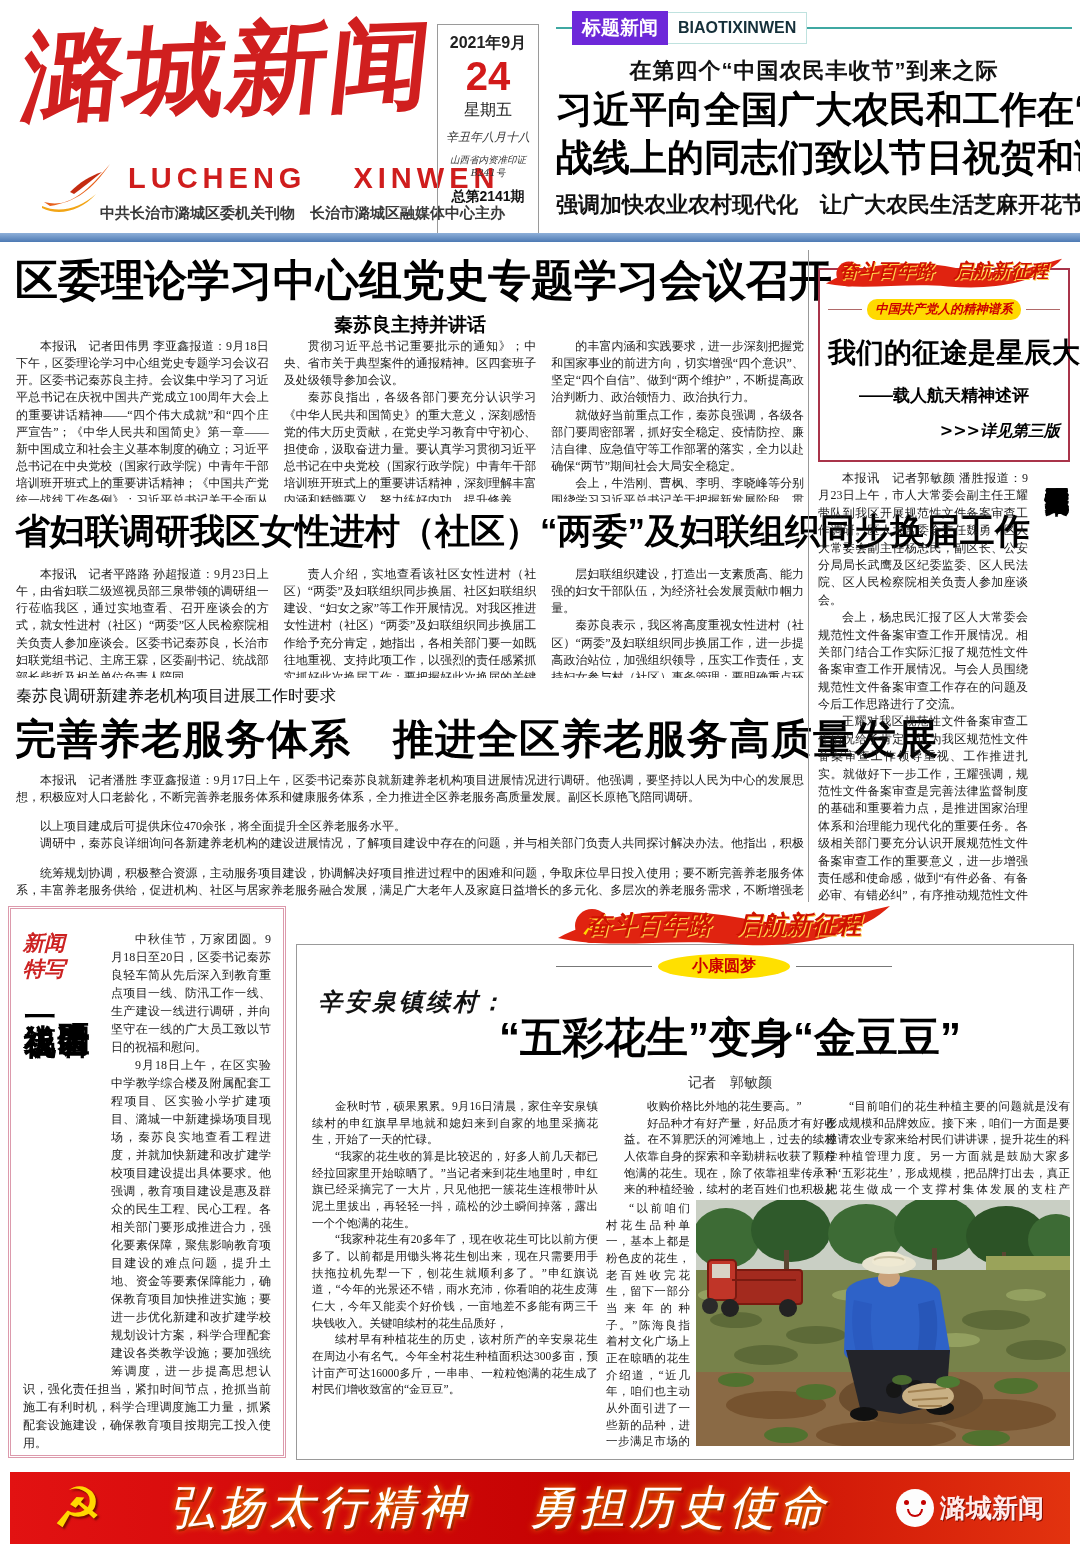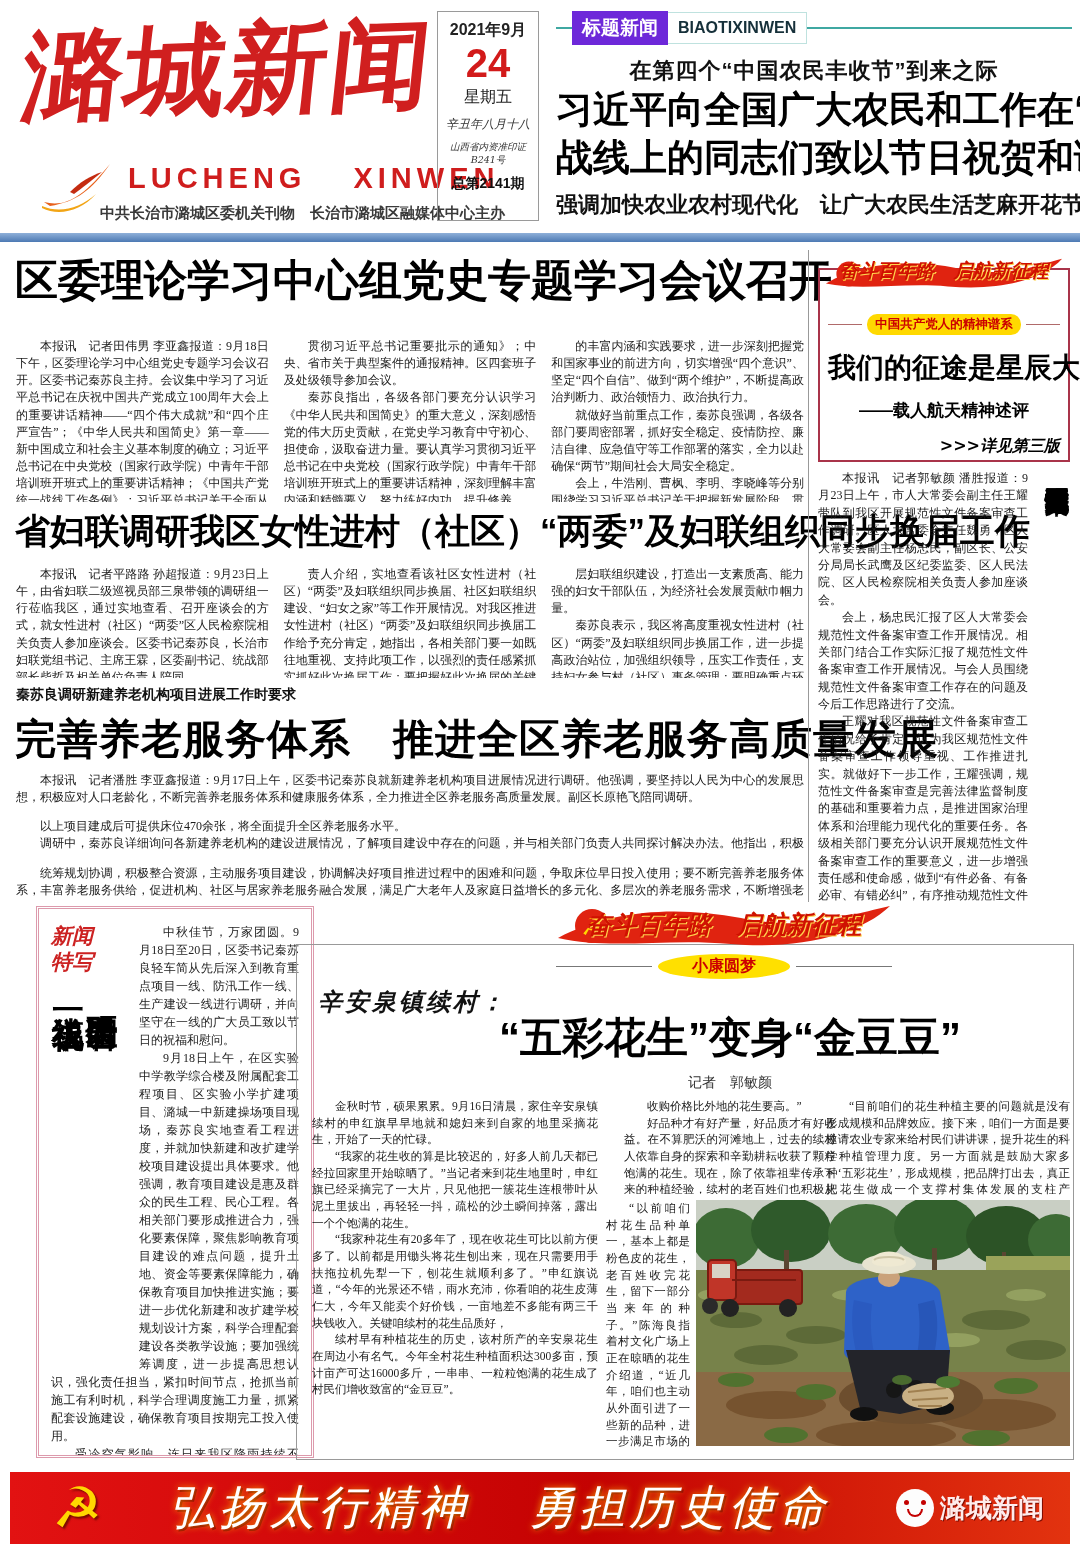--- a/index.html
+++ b/index.html
@@ -9,21 +9,21 @@
 
   
   .masthead-title{position:absolute;left:24px;top:4px;width:410px;font-size:100px;font-weight:bold;
     color:#d01f1f;font-family:"DejaVu Serif",serif;transform:skewX(-8deg) rotate(-2deg);
     letter-spacing:2px;white-space:nowrap;}
   .logo-swoosh{position:absolute;left:40px;top:156px;width:76px;height:62px;}
   .masthead-pinyin{position:absolute;left:128px;top:162px;font-size:29px;font-weight:bold;color:#cf1d1d;
     letter-spacing:5px;word-spacing:34px;white-space:nowrap;}
   .masthead-org{position:absolute;left:100px;top:204px;font-size:15px;font-weight:bold;color:#3a3a3a;white-space:nowrap;}
 
-  .datebox{position:absolute;left:437px;top:11px;width:102px;height:210px;border:1px solid #9a9a9a;
+  .datebox{position:absolute;left:437px;top:24px;width:102px;height:210px;border:1px solid #9a9a9a;
     text-align:center;box-sizing:border-box;padding-top:8px;}
   .d-ym{font-size:16px;font-weight:bold;color:#222;}
   .d-day{font-size:40px;font-weight:bold;color:#d21a1a;line-height:1.1;}
   .d-week{font-size:16px;color:#222;margin-top:2px;}
   .d-lunar{font-size:12px;color:#333;margin-top:8px;font-family:"DejaVu Serif",serif;font-style:italic;}
   .d-license{font-size:9.5px;color:#333;margin-top:8px;font-family:"DejaVu Serif",serif;font-style:italic;}
   .d-issue{font-size:14px;font-weight:bold;color:#111;margin-top:8px;}
 
   
   .topnews{position:absolute;left:556px;top:12px;width:516px;}
@@ -44,52 +44,52 @@
   
   .headline{position:absolute;left:15px;width:790px;text-align:center;font-weight:900;color:#000;white-space:nowrap;}
   .a1-headline{top:252px;font-size:43px;}
   .a1-subhead{position:absolute;left:15px;top:312px;width:790px;text-align:center;font-size:19px;font-weight:bold;}
   .body3{position:absolute;left:16px;width:788px;display:flex;gap:15px;}
   .body3 .col{flex:1;overflow:hidden;text-align:justify;font-size:12px;line-height:1.43;color:#1a1a1a;
     font-family:"Liberation Serif",serif;}
   .a1-body{top:338px;height:164px;}
   .a2-headline{top:508px;font-size:35px;}
   .a2-body{top:566px;height:112px;}
-  .a3-kicker{position:absolute;left:16px;top:686px;font-size:14px;font-weight:bold;color:#111;text-align:right;}
+  .a3-kicker{position:absolute;left:16px;top:686px;font-size:16px;font-weight:normal;color:#111;text-align:right;}
   .a3-headline{top:712px;font-size:41px;letter-spacing:1px;}
   .a3-body{top:772px;height:124px;flex-direction:column;}
   .vdivider{position:absolute;left:808px;top:250px;width:1px;height:652px;background:#999;}
 
   
   .spirit-box{position:absolute;left:818px;top:268px;width:252px;height:194px;border:2px solid #a9344a;
     box-sizing:border-box;padding:6px 8px;}
   .flag-banner{position:relative;height:40px;}
   .flag-banner svg{position:absolute;left:0;top:0;width:100%;height:100%;}
   .flag-text{position:absolute;left:0;top:4px;width:100%;text-align:center;font-size:19px;font-weight:bold;
     font-style:italic;color:#cf1100;font-family:"DejaVu Serif",serif;
     text-shadow:1px 1px 0 #ffd34d;white-space:nowrap;}
   .spirit-banner{margin:-22px -4px 0 -4px;}
-  .series-row{display:flex;align-items:center;gap:5px;margin-top:20px;}
+  .series-row{display:flex;align-items:center;gap:5px;margin-top:5px;font-style:italic;}
   .series-row .ln{flex:1;height:1px;background:#b06a6a;}
   .series-pill{background:#ffd900;color:#c00;font-size:12.5px;font-weight:bold;padding:2px 8px;
     border-radius:10px;white-space:nowrap;}
   .spirit-headline{font-size:28px;font-weight:900;text-align:center;margin-top:14px;white-space:nowrap;}
   .spirit-sub{font-size:17px;font-weight:bold;text-align:center;margin-top:12px;}
   .spirit-more{font-size:16px;font-style:italic;text-align:right;margin-top:14px;
     font-family:"DejaVu Serif",serif;font-weight:bold;}
 
   .a4-wrap{position:absolute;left:818px;top:470px;width:252px;height:432px;display:flex;gap:12px;}
   .a4-text{flex:1;overflow:hidden;text-align:justify;font-size:12px;line-height:1.45;color:#1a1a1a;
     font-family:"Liberation Serif",serif;}
   .a4-vert{writing-mode:vertical-rl;font-size:24px;font-weight:900;color:#000;line-height:1.1;
     height:430px;flex:0 0 30px;}
 
   
   .nf-box{position:absolute;left:8px;top:906px;width:278px;height:552px;border:3px double #dc9aac;
-    box-sizing:border-box;padding:14px 12px;overflow:hidden;font-family:"Liberation Serif",serif;margin-left:28px;}
+    box-sizing:border-box;padding:21px 12px;overflow:hidden;font-family:"Liberation Serif",serif;}
   .nf-float{float:left;width:88px;height:440px;}
   .nf-label{font-size:21px;font-weight:bold;color:#c22;font-style:italic;line-height:1.25;
     font-family:"DejaVu Serif",serif;}
   .nf-vert{writing-mode:vertical-rl;font-size:32px;font-weight:900;color:#000;margin-top:16px;
     height:360px;line-height:1.05;}
   .nf-vert .gap{display:block;height:18px;}
   .nf-text{font-size:12px;line-height:1.5;text-align:justify;color:#222;}
 
   
   .feature-box{position:absolute;left:296px;top:944px;width:776px;height:514px;border:1px solid #999;}
@@ -164,20 +164,21 @@
     </div>
     <div class="tn-kicker">在第四个“中国农民丰收节”到来之际</div>
     <div class="tn-head">习近平向全国广大农民和工作在“三农”</div>
     <div class="tn-head">战线上的同志们致以节日祝贺和诚挚慰问</div>
     <div class="tn-sub">强调加快农业农村现代化　让广大农民生活芝麻开花节节高</div>
   </div>
 
   <div class="blue-bar"></div>
 
   <div class="headline a1-headline">区委理论学习中心组党史专题学习会议召开</div>
+  <div class="a1-subhead">秦苏良主持并讲话</div>
   <div class="body3 a1-body">
     <div class="col">
         <p>本报讯　记者田伟男 李亚鑫报道：9月18日下午，区委理论学习中心组党史专题学习会议召开。区委书记秦苏良主持。会议集中学习了习近平总书记在庆祝中国共产党成立100周年大会上的重要讲话精神——“四个伟大成就”和“四个庄严宣告”；《中华人民共和国简史》第一章——新中国成立和社会主义基本制度的确立；习近平总书记在中央党校（国家行政学院）中青年干部培训班开班式上的重要讲话精神；《中国共产党统一战线工作条例》；习近平总书记关于全面从严治党重要论述；传达习近平总书记在中央民族工作会议上的重要讲话精神；国家档案局《关于认真学习</p>
       </div>
     <div class="col">
         <p>贯彻习近平总书记重要批示的通知》；中央、省市关于典型案件的通报精神。区四套班子及处级领导参加会议。</p>
         <p>秦苏良指出，各级各部门要充分认识学习《中华人民共和国简史》的重大意义，深刻感悟党的伟大历史贡献，在党史学习教育中守初心、担使命，汲取奋进力量。要认真学习贯彻习近平总书记在中央党校（国家行政学院）中青年干部培训班开班式上的重要讲话精神，深刻理解丰富内涵和精髓要义，努力练好内功，提升修养。</p>
       </div>
     <div class="col">
         <p>的丰富内涵和实践要求，进一步深刻把握党和国家事业的前进方向，切实增强“四个意识”、坚定“四个自信”、做到“两个维护”，不断提高政治判断力、政治领悟力、政治执行力。</p>

